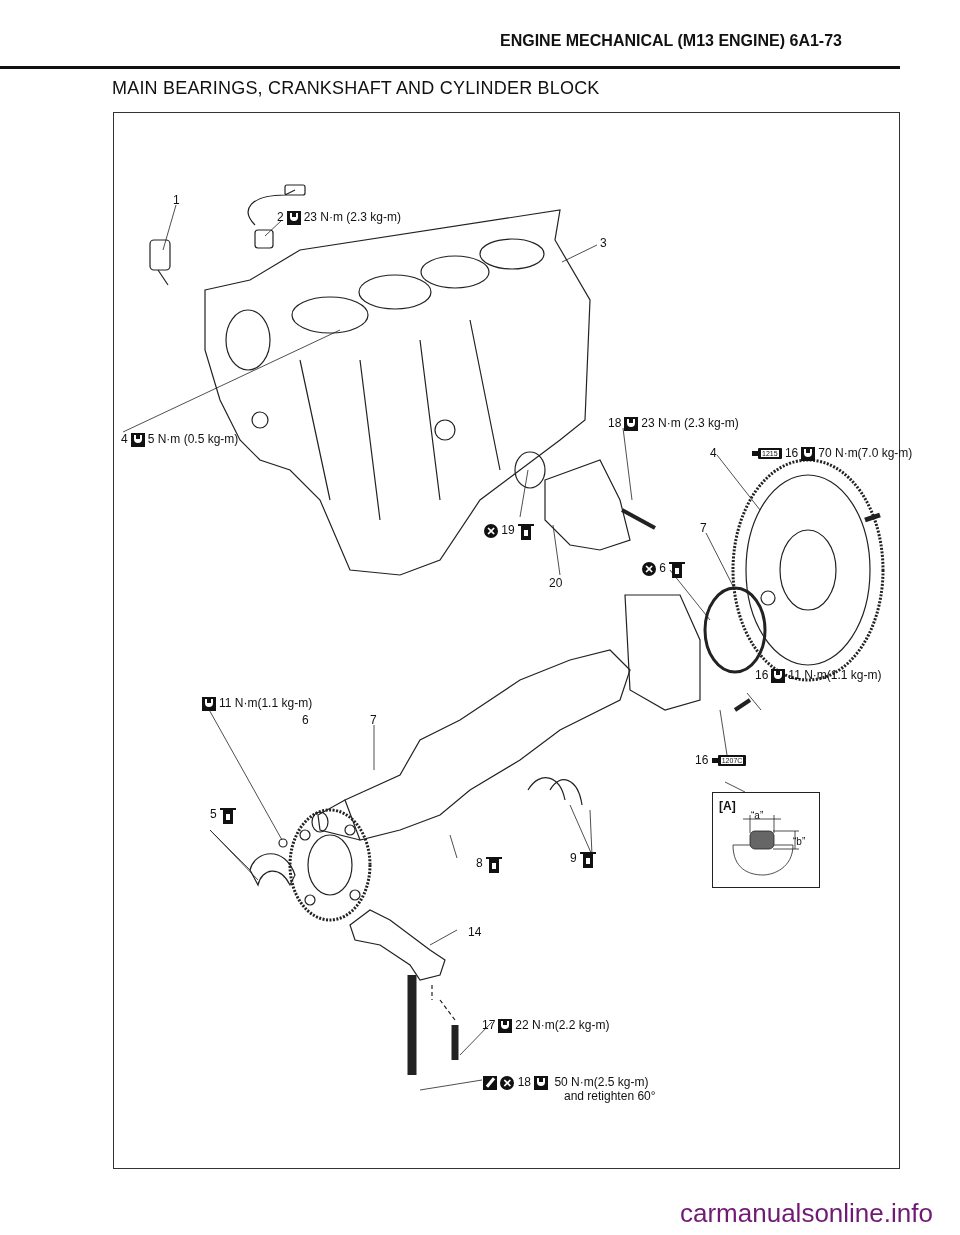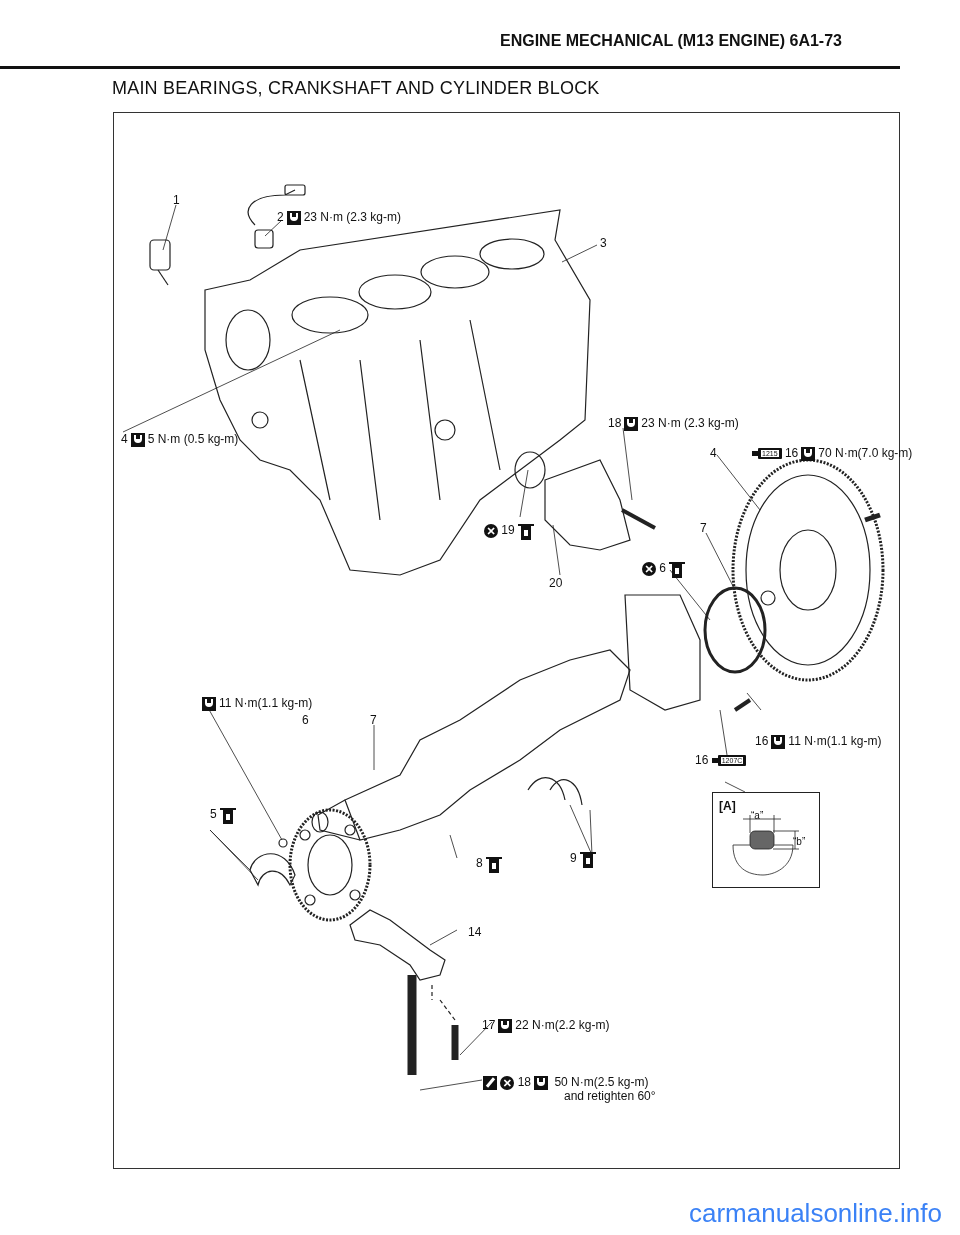--- a/index.html
+++ b/index.html
@@ -18,21 +18,21 @@
   .oil{display:inline-block;width:16px;height:18px;vertical-align:middle;position:relative;}
   .oil i{position:absolute;left:3px;top:4px;width:10px;height:14px;background:#111;}
   .oil b{position:absolute;left:0;top:2px;width:16px;height:2px;background:#111;}
   .oil u{position:absolute;left:6px;top:8px;width:4px;height:6px;background:#fff;}
   .tube{display:inline-block;height:11px;background:#111;color:#fff;font-size:7px;line-height:11px;padding:0 3px;vertical-align:middle;border-radius:1px;position:relative;margin-left:6px;}
   .tube:before{content:"";position:absolute;left:-6px;top:3px;width:6px;height:5px;background:#111;}
   .tube span{background:#fff;color:#111;padding:0 1px;}
   .pen{display:inline-block;width:14px;height:14px;background:#111;vertical-align:middle;position:relative;}
   .pen:after{content:"";position:absolute;left:6px;top:1px;width:3px;height:11px;background:#fff;transform:rotate(40deg);}
   .detail{position:absolute;left:712px;top:792px;width:108px;height:96px;border:1px solid #222;box-sizing:border-box;}
-  .wm{position:absolute;left:680px;top:1198px;font-size:26px;color:#3b82f6;margin-left:9px;}
+  .wm{position:absolute;left:680px;top:1198px;font-size:26px;color:#701a75;}
 </style>
 </head>
 <body>
 
 <div class="hdr">ENGINE MECHANICAL (M13 ENGINE) 6A1-73</div>
 <div class="hdr-rule"></div>
 <div class="title">MAIN BEARINGS, CRANKSHAFT AND CYLINDER BLOCK</div>
 
 <div class="frame"></div>
 
@@ -169,21 +169,21 @@
   <span>6</span>
   <span class="oil"><b></b><i></i><u></u></span>
 </div>
 
 <div class="lbl" style="left:199px;top:696px">
   <span class="wrench"></span><span>11 N·m(1.1 kg-m)</span>
 </div>
 <div class="num" style="left:302px;top:713px">6</div>
 <div class="num" style="left:370px;top:713px">7</div>
 
-<div class="lbl" style="left:755px;top:734px">
+<div class="lbl" style="left:755px;top:668px">
   <span>16</span><span class="wrench"></span><span>11 N·m(1.1 kg-m)</span>
 </div>
 
 <div class="lbl" style="left:695px;top:753px">
   <span>16</span>
   <span class="tube"><span>1207C</span></span>
 </div>
 
 <div class="lbl" style="left:210px;top:806px">
   <span>5</span>

